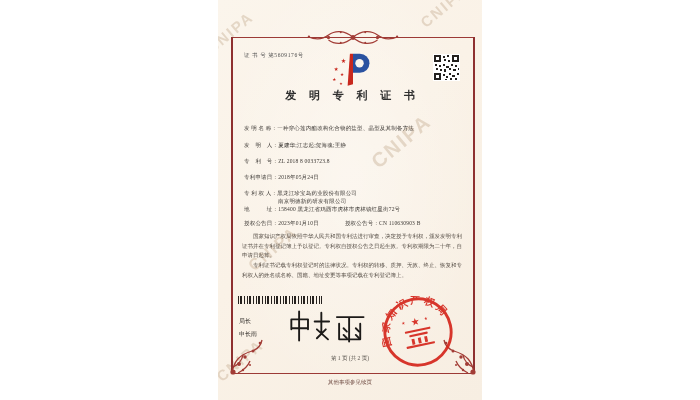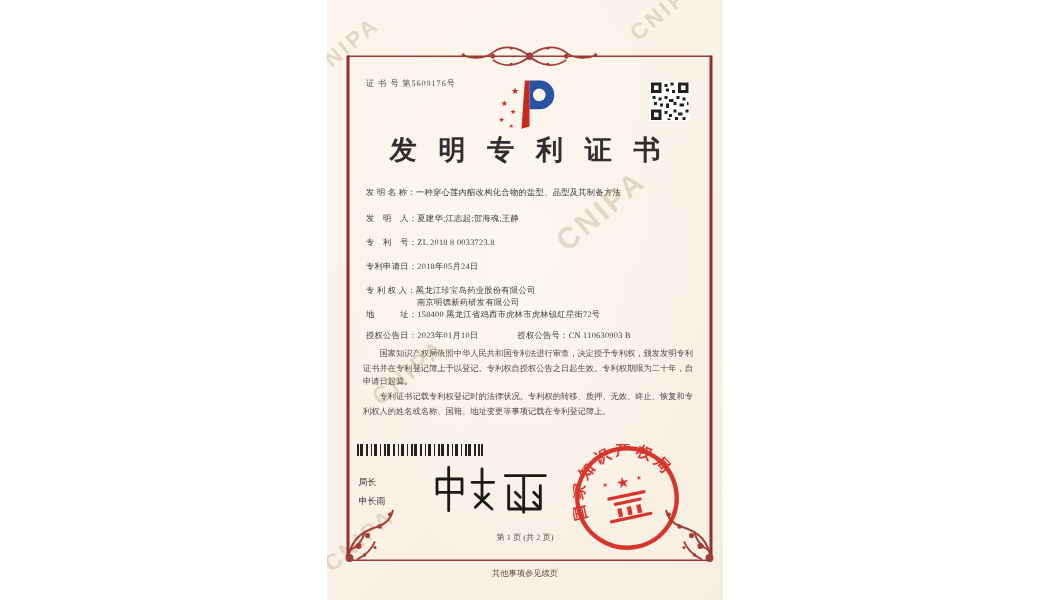--- a/index.html
+++ b/index.html
@@ -25,21 +25,21 @@
   .frame-left{left:13px;} .frame-right{left:255px;}
   .ornament-top{position:absolute;left:86px;top:28px;width:98px;height:19px;}
   .corner{position:absolute;width:36px;height:38px;}
   .corner.bl{left:12px;top:337px;}
   .corner.br{left:222px;top:337px;transform:scaleX(-1);}
   
   .cert-no{position:absolute;left:26px;top:52px;font-size:5.5px;color:#4c4c4c;letter-spacing:.6px;}
   .logo{position:absolute;left:112px;top:48px;width:46px;height:42px;}
   .qr{position:absolute;left:215px;top:54px;width:27px;height:27px;}
   .doc-title{
-    position:absolute;left:0;right:0;top:88px;text-align:center;font-size:18px;font-weight:bold;
+    position:absolute;left:0;right:0;top:88px;text-align:center;font-size:11px;font-weight:bold;
     color:#2f2f2f;letter-spacing:5px;padding-left:5px;
   }
   
   .row{position:absolute;left:26px;right:14px;font-size:5.5px;color:#3e3a36;letter-spacing:.2px;white-space:nowrap;}
   .row .lbl{color:#3e3a36;}
   .row.wrap{white-space:normal;}
   .grant2{display:inline-block;margin-left:26px;}
   
   .bodytxt{position:absolute;left:24px;right:16px;top:232px;font-size:5.5px;line-height:1.75;color:#544c44;}
   .bodytxt p{margin:0;text-indent:11px;}

